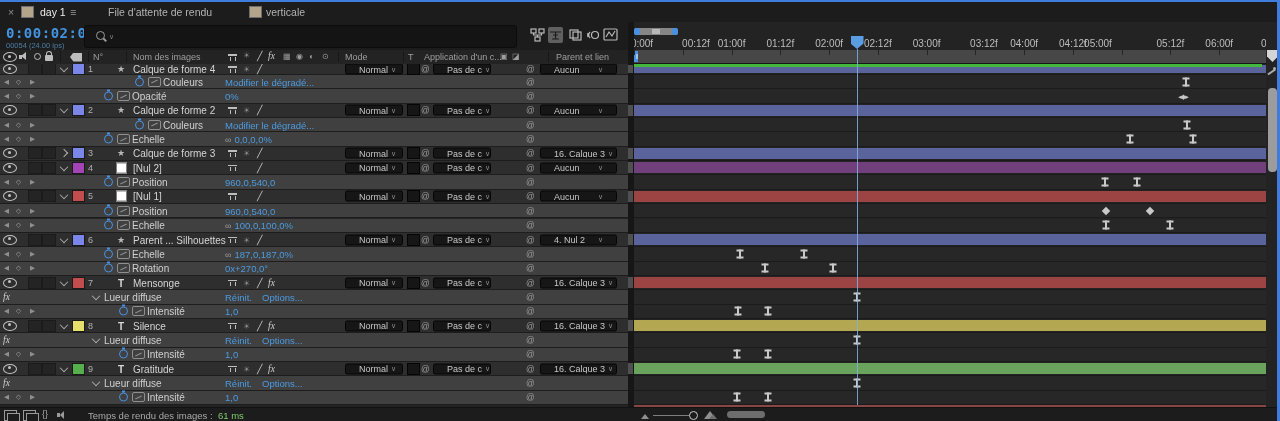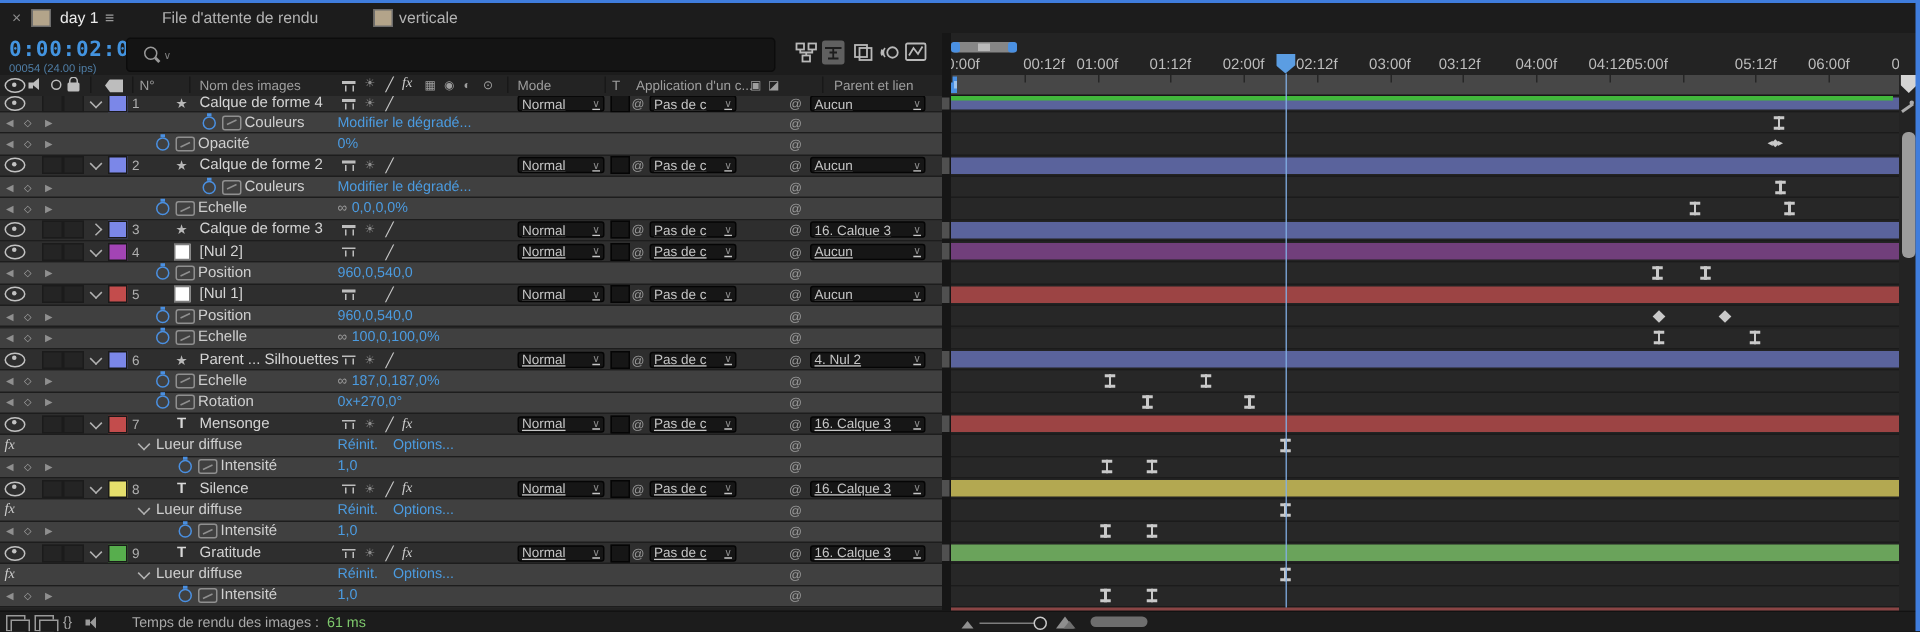--- a/index.html
+++ b/index.html
@@ -63,21 +63,21 @@
   .chev.eff{left:93px;}
   .chip{left:72px;width:11px;height:10px;border:1px solid #1a1a1a;}
   .num{left:88px;font-size:9px;color:#b0b0b0;}
   .ticon{left:115px;width:12px;text-align:center;}
   .star{font-size:9px;color:#b8b8b8;}
   .nul{width:9px;height:9px;background:#ffffff;border:1px solid #7e7e7e;left:116px;}
   .ttxt{font-size:10px;color:#d8d8d8;font-weight:bold;}
   .lname{left:133px;font-size:10px;color:#d4d4d4;white-space:nowrap;}
   .sw1{left:228px;}.sw2{left:243px;}.sw3{left:257px;}.sw4{left:268px;}
   .pill{height:11px;background:#161616;border:1px solid #050505;border-radius:2px;font-size:9px;color:#c6c6c6;
-        display:flex;align-items:center;justify-content:space-between;padding:0 2px;box-sizing:border-box;white-space:nowrap;overflow:hidden;text-decoration:underline;}
+        display:flex;align-items:center;justify-content:space-between;padding:0 13px;box-sizing:border-box;white-space:nowrap;overflow:hidden;}
   .pill .crt{color:#8a8a8a;font-size:7px;margin-left:3px;}
   .pill.mode{left:345px;width:58px;}
   .tbox{left:407px;width:11px;height:10px;background:#161616;border:1px solid #050505;}
   .pw{font-size:8.5px;color:#9a9a9a;}
   .p1{left:421px;}
   .pill.matte{left:433px;width:58px;}
   .p2{left:526px;}
   .pill.parent{left:540px;width:77px;}
   .navA{font-size:6.5px;color:#8f8f8f;}
   .nvl{left:4px;}.nvc{left:16px;color:#a8a8a8;}.nvr{left:30px;}
@@ -644,21 +644,21 @@
       <span class="navh" style="left:38px;"></span>
     </div>
     <div class="ruler" id="ruler">
         <span class="rlab" style="left: 8px;">0:00f</span>
         <span class="rlab" style="left: 62px;">00:12f</span>
         <span class="rlab" style="left: 97.54px;">01:00f</span>
         <span class="rlab" style="left: 146.31px;">01:12f</span>
         <span class="rlab" style="left: 195.08px;">02:00f</span>
         <span class="rlab" style="left: 243.85px;">02:12f</span>
         <span class="rlab" style="left: 292.62px;">03:00f</span>
-        <span class="rlab" style="left: 339px;">03:12f</span>
+        <span class="rlab" style="left: 350px;">03:12f</span>
         <span class="rlab" style="left: 390.16px;">04:00f</span>
         <span class="rlab" style="left: 438.93px;">04:12f</span>
         <span class="rlab" style="left: 464px;">05:00f</span>
         <span class="rlab" style="left: 536.47px;">05:12f</span>
         <span class="rlab" style="left: 585.24px;">06:00f</span>
         <span class="rlab" style="left: 634.01px;">06:</span>
       </div>
     <div class="wstrip" id="wstrip">
       <span class="wabracket"></span>
     <span class="tick" style="left: 0px;"></span>

